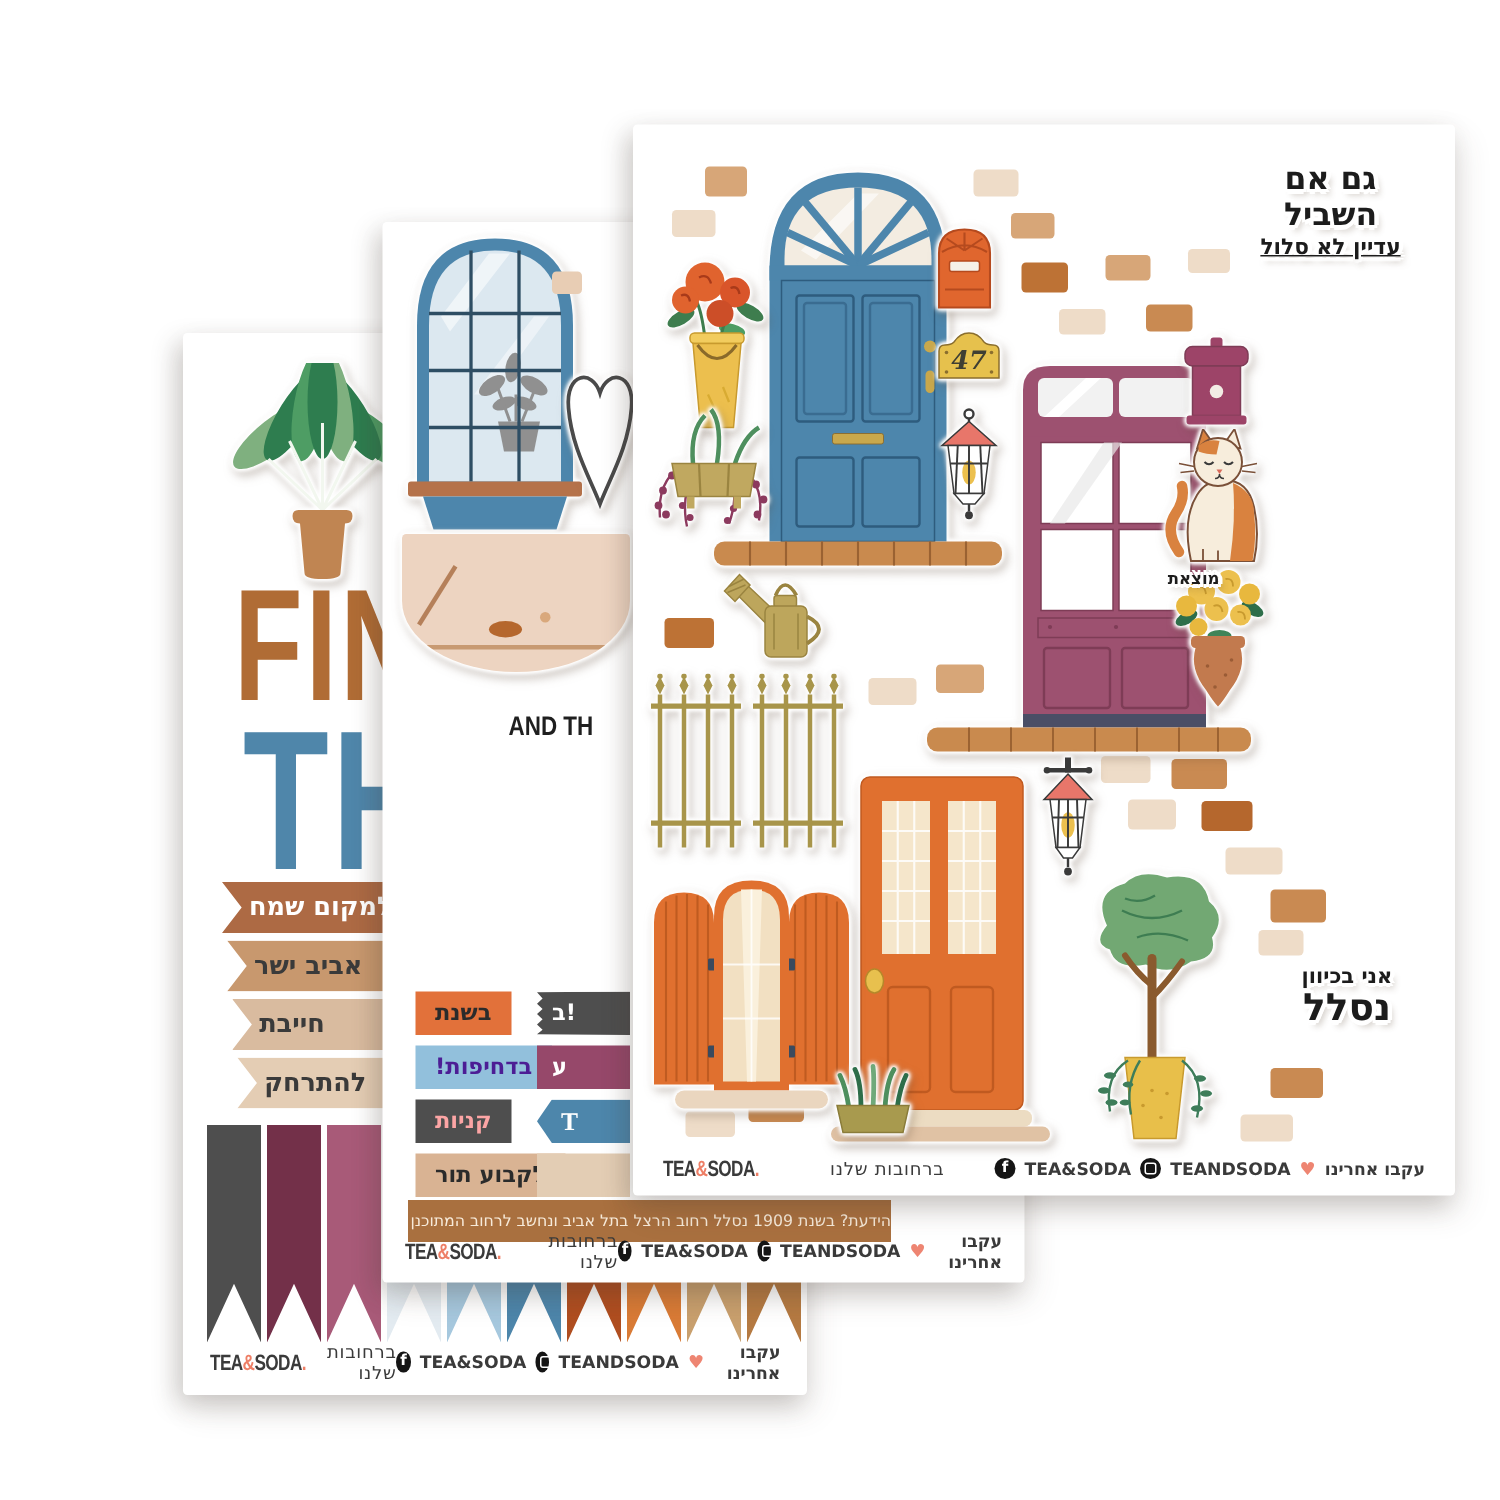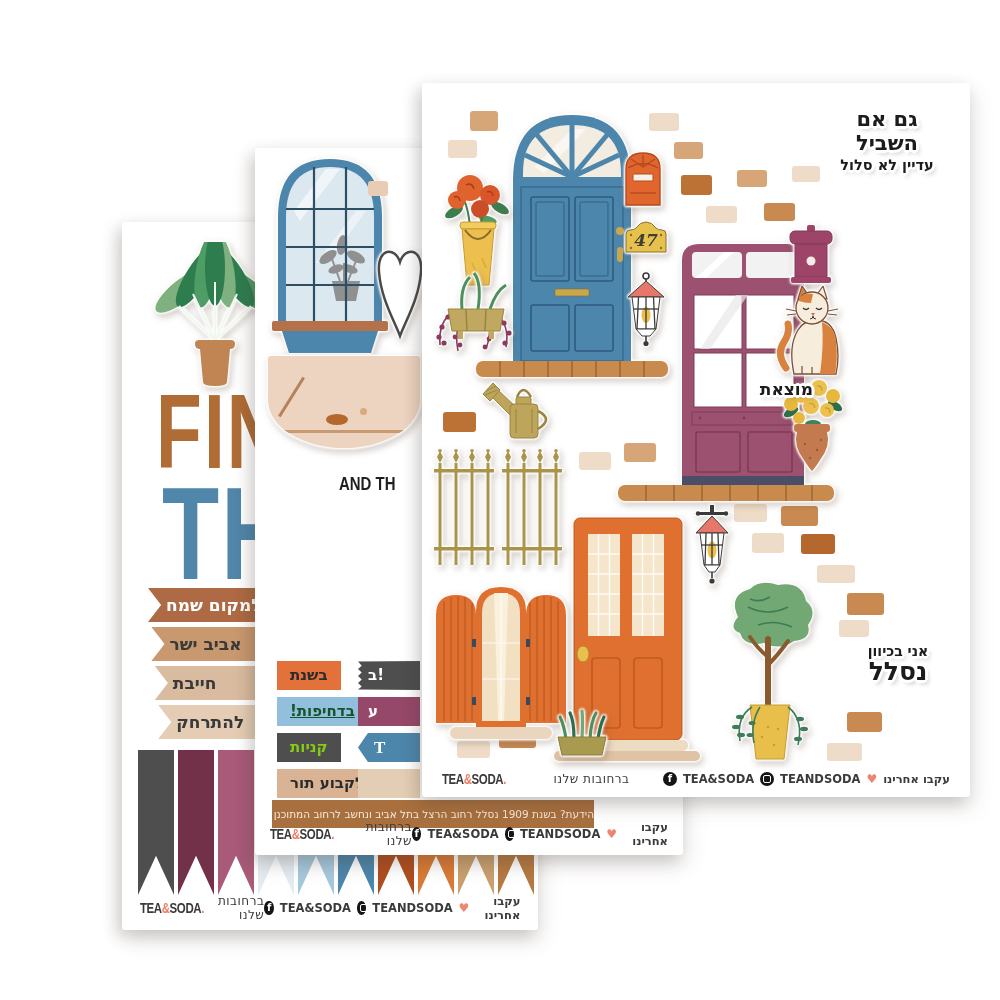--- a/index.html
+++ b/index.html
@@ -59,23 +59,23 @@
                color:#f7ead9;font-size:10.5px;line-height:28px;text-align:center;white-space:nowrap;overflow:hidden;}
   .dome{position:absolute;left:13px;top:208px;width:152px;height:92px;background:#edd4c1;
         border-radius:6px 6px 160px 160px / 6px 6px 100px 100px;overflow:hidden;}
   .dome .stick{position:absolute;left:22px;top:18px;width:3px;height:46px;background:#b5805a;transform:rotate(32deg);}
   .dome .bread{position:absolute;left:58px;top:58px;width:22px;height:11px;border-radius:50%;background:#b5672d;}
   .dome .dot{position:absolute;left:92px;top:52px;width:7px;height:7px;border-radius:50%;background:#d9a87c;}
   .dome .table{position:absolute;left:14px;top:74px;width:130px;height:3px;background:#c89a72;}
   
   .title{position:absolute;right:18px;top:24px;width:130px;text-align:center;}
   .title .l1{font-size:21px;font-weight:900;}
-  .title .l2{font-size:14.5px;font-weight:bold;margin-top:2px;}
+  .title .l2{font-size:14.5px;font-weight:bold;margin-top:2px;text-decoration:underline;}
   .midtxt{position:absolute;right:157px;top:296px;text-align:right;}
-  .midtxt .l1{font-size:17px;}
+  .midtxt .l1{font-size:11px;}
   .midtxt .l2{font-size:32px;font-weight:900;line-height:1.05;}
   .bottxt{position:absolute;right:30px;top:560px;width:84px;text-align:center;}
   .bottxt .l1{font-size:14px;}
   .bottxt .l2{font-size:25px;font-weight:900;line-height:1.05;}
 </style>
 </head>
 <body>
 
 <div class="canvas">
 
@@ -164,22 +164,22 @@
       <div class="stick"></div>
       <div class="bread"></div>
       <div class="dot"></div>
       <div class="table"></div>
     </div>
     <div class="abs" style="left:84px;top:327px">
       <span class="and-th">AND TH</span>
     </div>
     <div class="label-col" id="label-col">
         <div class="m-label" dir="rtl" style="background: rgb(226, 113, 58); color: rgb(43, 43, 43);">בשנת</div>
-        <div class="m-label" dir="rtl" style="background: rgb(146, 192, 220); color: #14532d; text-decoration: underline;">בדחיפות!</div>
-        <div class="m-label" dir="rtl" style="background: rgb(78, 78, 78); color: #84cc16;">קניות</div>
+        <div class="m-label" dir="rtl" style="background: rgb(146, 192, 220); color: #4c1d95;">בדחיפות!</div>
+        <div class="m-label" dir="rtl" style="background: rgb(78, 78, 78); color: #fca5a5;">קניות</div>
         <div class="m-label" dir="rtl" style="background: rgb(217, 179, 147); color: rgb(43, 43, 43);">לקבוע תור</div>
       </div>
     <div class="partials">
       <div class="partial p1">ב!</div>
       <div class="partial p2">ע</div>
       <div class="partial p3">T</div>
       <div class="partial p4"></div>
     </div>
     <div class="info-banner" dir="rtl">הידעת? בשנת 1909 נסלל רחוב הרצל בתל אביב ונחשב לרחוב המתוכנן הראשון של העיר העברית ראשונה</div>
     <div class="footer" style="bottom:7px;padding:0 15px;">

